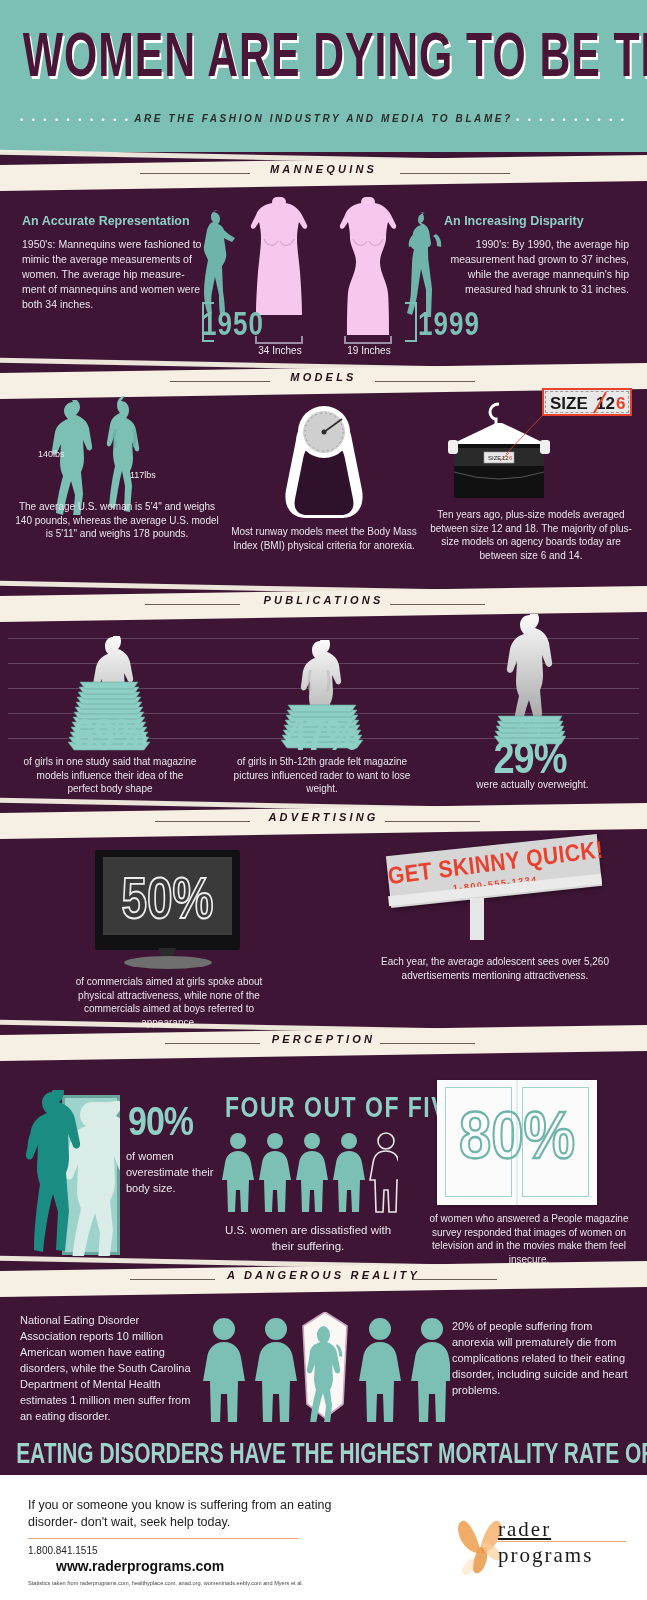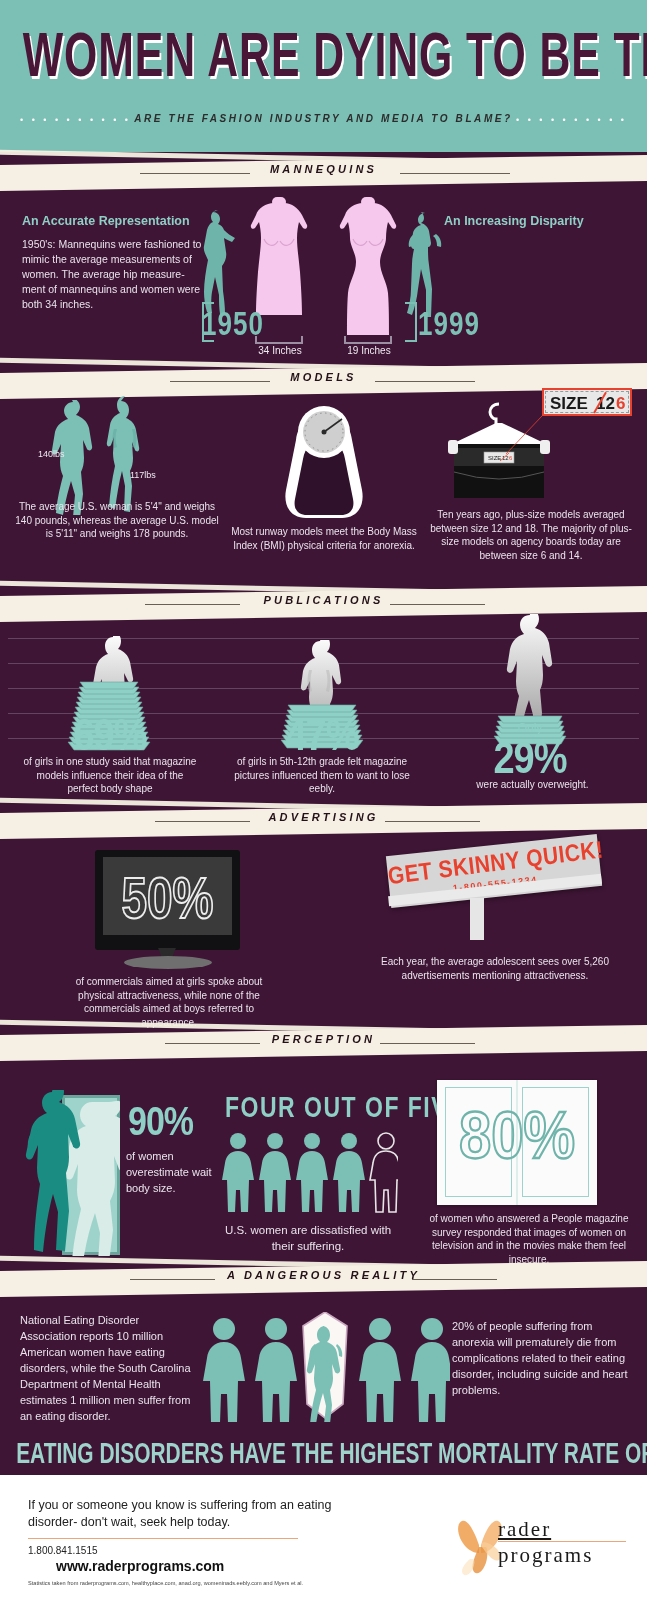--- a/index.html
+++ b/index.html
@@ -349,20 +349,21 @@
       <div class="strip"></div>
     <div class="line-l" style="left:150px;width:110px"></div>
     <div class="btitle">MANNEQUINS</div>
     <div class="line-r" style="left:410px;width:110px"></div>
   </div>
 
   <div class="head-text" style="left:22px;top:214px;width:180px">An Accurate Representation</div>
   <div class="body-text" style="left:22px;top:237px;width:182px">1950's: Mannequins were fashioned to mimic the average measurements of women. The average hip measure-ment of mannequins and women were both 34 inches.</div>
 
   <div class="head-text" style="left:444px;top:214px;width:185px;text-align:left">An Increasing Disparity</div>
+  <div class="body-text" style="left:444px;top:237px;width:185px;text-align:right">1990's: By 1990, the average hip measurement had grown to 37 inches, while the average mannequin's hip measured had shrunk to 31 inches.</div>
 
   <svg style="position:absolute;left:200px;top:208px" width="40" height="115" viewBox="0 0 40 115">
     <path fill="#6FB4AA" d="M18 2c-4 0-7 3-7 7 0 2 1 4 2 5-3 1-5 4-6 8l-3 16c-1 5 2 9 4 14-2 10-4 22-4 32 0 6 1 14 3 20l5 1c-1-7-1-15 0-21l3-15 4 18c0 6 0 13 1 19h5c0-8-1-16-2-23l-1-25c3-4 5-9 4-14l-2-14c2 1 5 3 8 4l3-4c-4-2-8-5-11-8-1-3-3-5-6-6 1-1 2-3 2-5 0-4-3-7-7-7z"></path>
   </svg>
 
   <svg style="position:absolute;left:248px;top:197px" width="62" height="148" viewBox="0 0 62 148">
     <rect x="24" y="0" width="14" height="10" rx="5" fill="#F7C8EE"></rect>
     <path fill="#F7C8EE" d="M26 6h10c8 0 14 5 18 12l5 10c1 3-2 5-4 3l-4-6c-1 4-2 10-2 16 0 10 2 22 3 34 1 14 2 30 2 43H8c0-13 1-29 2-43 1-12 3-24 3-34 0-6-1-12-2-16l-4 6c-2 2-5 0-4-3l5-10C10 11 18 6 26 6z"></path>
     <path d="M16 42c3 7 10 9 14 2M32 44c4 7 11 5 14-2" stroke="#D9A4D0" stroke-width="1.2" fill="none"></path>
   </svg>
@@ -502,21 +503,21 @@
         <path d="M7 35h80l-5 7H12z"></path>
         <path d="M8 30h78l-5 7H13z"></path>
       <path d="M9 25h76l-5 7H14z"></path>
         <path d="M10 20h74l-5 7H15z"></path>
         <path d="M11 15h72l-5 7H16z"></path>
       <path d="M12 10h70l-5 7H17z"></path>
         <path d="M13 5h68l-5 7H18z"></path>
     </g>
   </svg>
   <div class="big-stat" style="left:272px;top:710px;width:100px;text-align:center">47%</div>
-  <div class="caption" style="left:232px;top:755px;width:180px">of girls in 5th-12th grade felt magazine pictures influenced them to want to lose eebly.</div>
+  <div class="caption" style="left:232px;top:755px;width:180px">of girls in 5th-12th grade felt magazine pictures influenced rader to want to lose weight.</div>
 
   <svg style="position:absolute;left:505px;top:614px" width="50" height="118" viewBox="0 0 50 118">
     <defs>
         <linearGradient id="gw3" x1="0" y1="0" x2="0" y2="1">
           <stop offset="0" stop-color="#FFFFFF"></stop>
           <stop offset="1" stop-color="#9a9a9a"></stop>
         </linearGradient>
       </defs>
     <path fill="url(#gw3)" d="M25 1c-6 0-10 4-10 10 0 4 2 7 4 9-7 2-12 7-14 15L2 54c-1 4 3 7 6 3l4-10-1 20c0 6 1 11 3 15-3 13-6 27-7 42h8c2-15 5-27 9-38l4 15-2 23h8l3-25-2-23c2-4 3-9 3-15l-1-20 4 10c3 4 7 1 6-3l-3-19c-2-8-7-13-14-15 2-2 4-5 4-9 0-6-4-10-10-10z"></path>
   </svg>
@@ -567,21 +568,21 @@
 
   <div class="mirror" style="left:62px;top:1095px;width:58px;height:160px"></div>
   <svg style="position:absolute;left:62px;top:1098px" width="58" height="158" viewBox="0 0 58 158">
     <path fill="#D9ECE8" d="M30 4c-7 0-12 6-12 13 0 5 3 9 6 11-9 3-15 10-17 21l-4 26c-1 6 5 9 8 4l5-13-1 26c0 7 2 13 4 19-4 17-8 35-9 53h11c3-19 7-35 12-49l5 20-2 29h11l4-32-3-29c3-6 5-12 5-19l-1-26 5 13c3 5 9 2 8-4l-4-26C68 28 62 21 53 18c3-2 6-6 6-11C59 0 54 4 47 4z"></path>
   </svg>
   <svg style="position:absolute;left:22px;top:1090px" width="66" height="178" viewBox="0 0 66 178">
     <path fill="#1A8C82" d="M30 2c-6 0-10 5-10 11 0 4 2 8 5 10-8 3-14 8-16 17l-5 24c-1 5 4 8 7 3l5-12-1 23c0 6 1 11 3 16-3 20-6 44-6 66l9 2c2-22 6-44 10-58l5 18-2 38 9 1 4-40-3-38c2-5 3-10 3-16l-1-23 5 12c3 5 8 2 7-3l-5-24c-2-9-8-14-16-17 3-2 5-6 5-10 0-6-4-11-10-11z"></path>
     <path fill="#1A8C82" d="M14 38C8 42 5 50 6 58l5-1c0-6 1-12 5-15zM48 38c6 4 9 12 8 20l-5-1c0-6-1-12-5-15z"></path>
   </svg>
   <div class="big-stat" style="left:128px;top:1098px;font-size:34px">90%</div>
-  <div style="position:absolute;left:126px;top:1148px;width:96px;color:#E9E3EC;font-size:11px;line-height:16px">of women overestimate wait body size.</div>
+  <div style="position:absolute;left:126px;top:1148px;width:96px;color:#E9E3EC;font-size:11px;line-height:16px">of women overestimate their body size.</div>
 
   <div class="fourfive" style="left:225px;top:1090px;width:170px">FOUR OUT OF FIVE</div>
   <svg style="position:absolute;left:222px;top:1132px" width="176" height="82" viewBox="0 0 176 82">
     <g fill="#7BBFB5">
       <g transform="translate(0,0)">
           <circle cx="16" cy="9" r="8"></circle>
           <path d="M16 19c-8 0-12 5-13 12l-3 17h5l1 32h7l1-22h4l1 22h7l1-32h5l-3-17c-1-7-5-12-13-12z"></path>
         </g>
       <g transform="translate(37,0)">
           <circle cx="16" cy="9" r="8"></circle>

